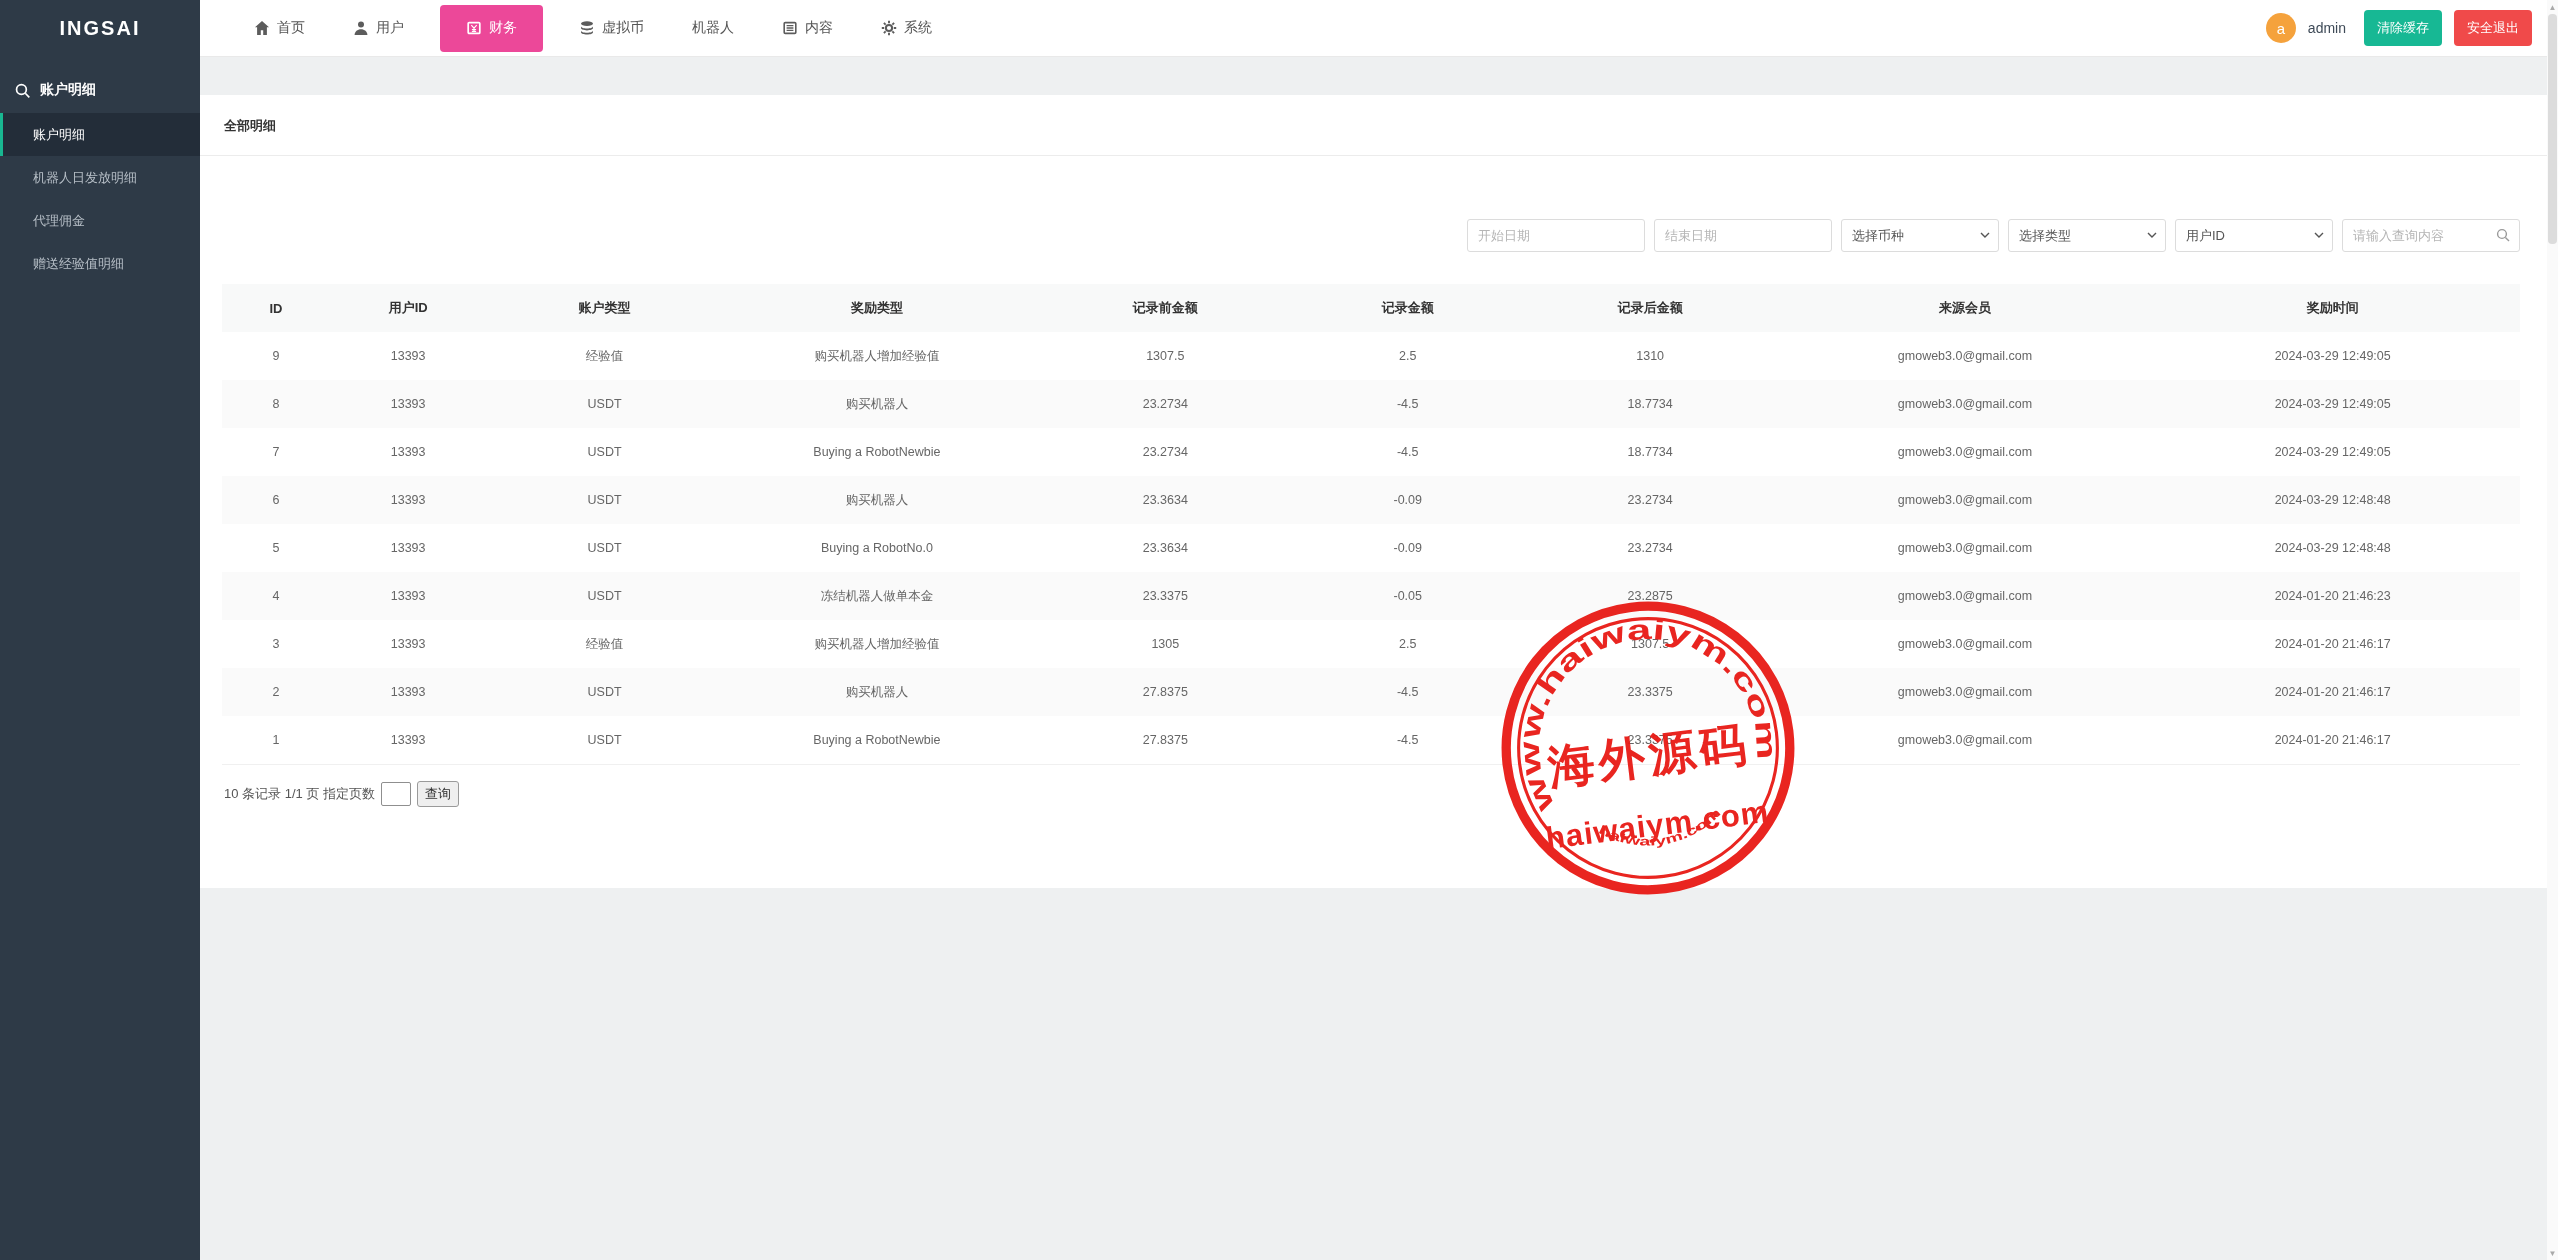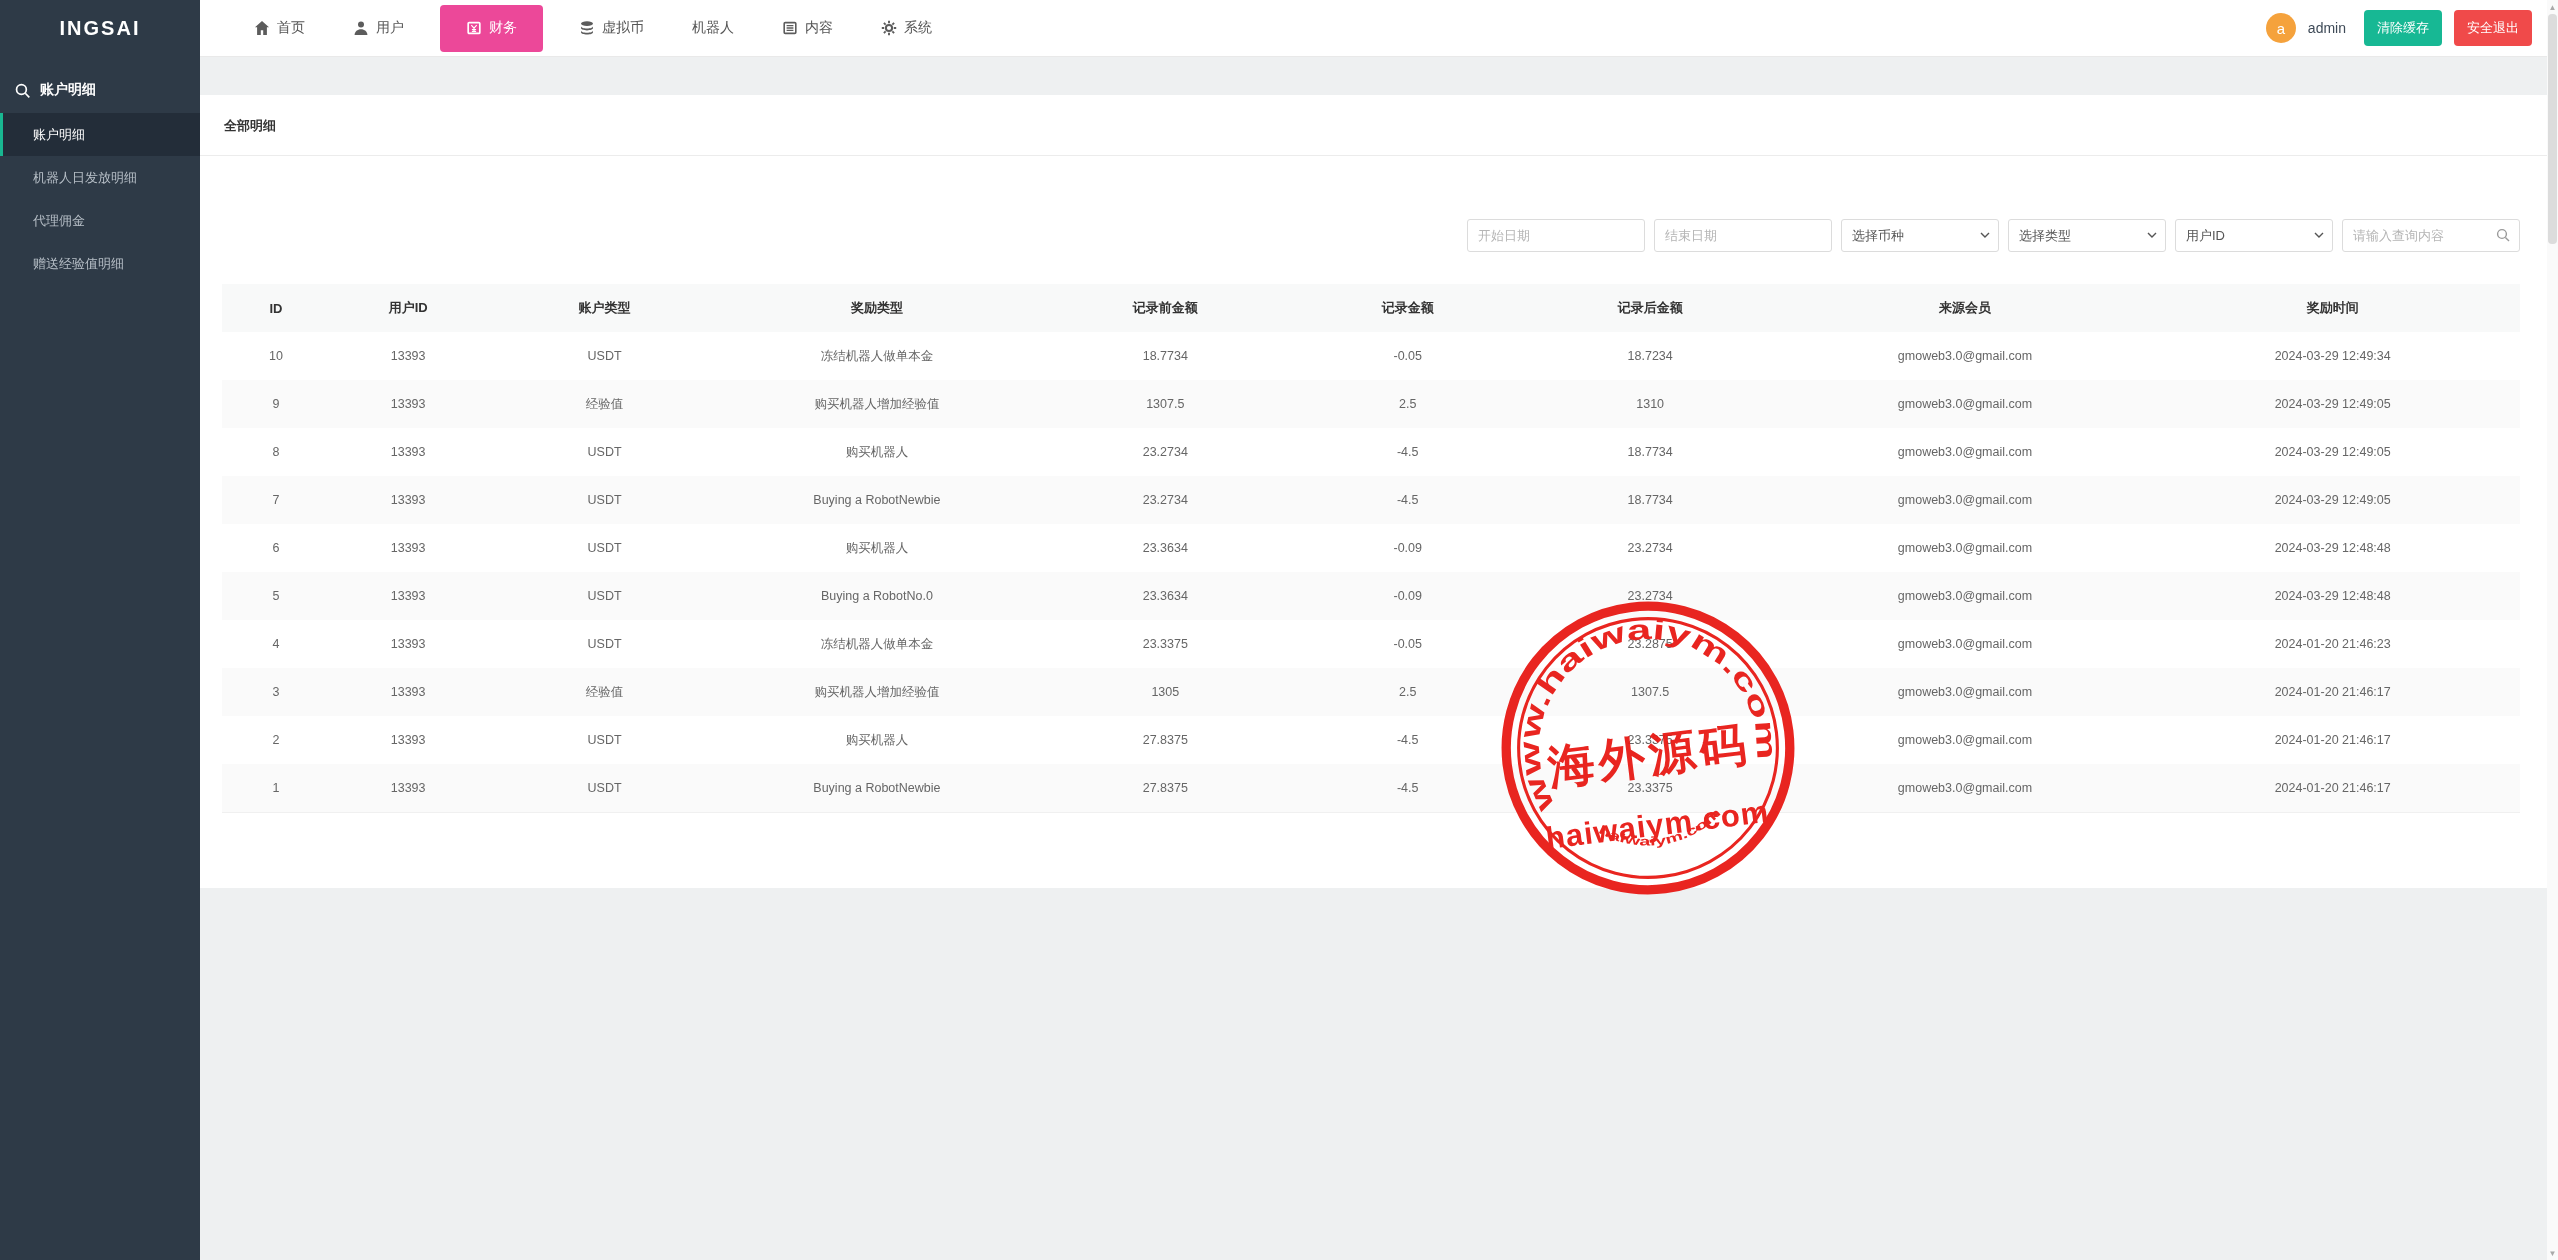--- a/index.html
+++ b/index.html
@@ -223,31 +223,20 @@
           <th>奖励类型</th>
           <th>记录前金额</th>
           <th>记录金额</th>
           <th>记录后金额</th>
           <th>来源会员</th>
           <th>奖励时间</th>
         </tr>
       </thead>
     <tbody id="table-body">
         <tr>
-          <td>10</td>
-          <td>13393</td>
-          <td>USDT</td>
-          <td>冻结机器人做单本金</td>
-          <td>18.7734</td>
-          <td>-0.05</td>
-          <td>18.7234</td>
-          <td>gmoweb3.0@gmail.com</td>
-          <td>2024-03-29 12:49:34</td>
-        </tr>
-        <tr>
           <td>9</td>
           <td>13393</td>
           <td>经验值</td>
           <td>购买机器人增加经验值</td>
           <td>1307.5</td>
           <td>2.5</td>
           <td>1310</td>
           <td>gmoweb3.0@gmail.com</td>
           <td>2024-03-29 12:49:05</td>
         </tr>
@@ -335,20 +324,25 @@
           <td>Buying a RobotNewbie</td>
           <td>27.8375</td>
           <td>-4.5</td>
           <td>23.3375</td>
           <td>gmoweb3.0@gmail.com</td>
           <td>2024-01-20 21:46:17</td>
         </tr>
       </tbody>
   </table>
 
+  <div class="pager">
+    <span>10 条记录 1/1 页 指定页数</span>
+    <input class="pager-input" value="" style="">
+    <button class="pager-btn">查询</button>
+  </div>
 </div>
 
 <div class="stamp">
   <svg viewBox="0 0 286 286" width="296" height="296">
     <circle cx="143" cy="143" r="137" fill="none" stroke="#e81a15" stroke-width="9"></circle>
     <circle cx="143" cy="143" r="125" fill="none" stroke="#e81a15" stroke-width="3"></circle>
     <path id="arcTop" d="M 47.9 187.4 A 105 105 0 1 1 238.1 187.4" fill="none"></path>
     <path id="arcBottom" d="M 85 218 A 97 97 0 0 0 201 218" fill="none"></path>
     <text font-size="27" font-weight="bold" fill="#e81a15" font-family="Liberation Sans, DejaVu Sans, sans-serif">
       <textPath href="#arcTop" startOffset="0" textLength="400" lengthAdjust="spacingAndGlyphs">www.haiwaiym.com</textPath>

